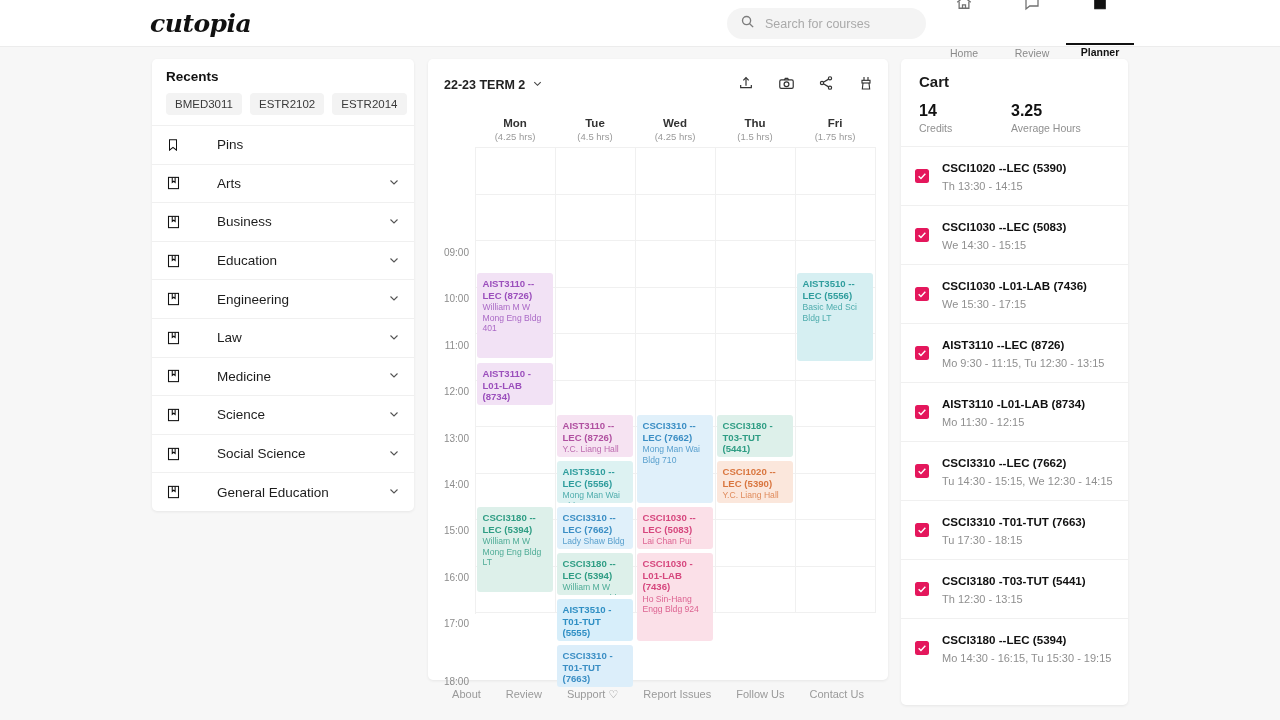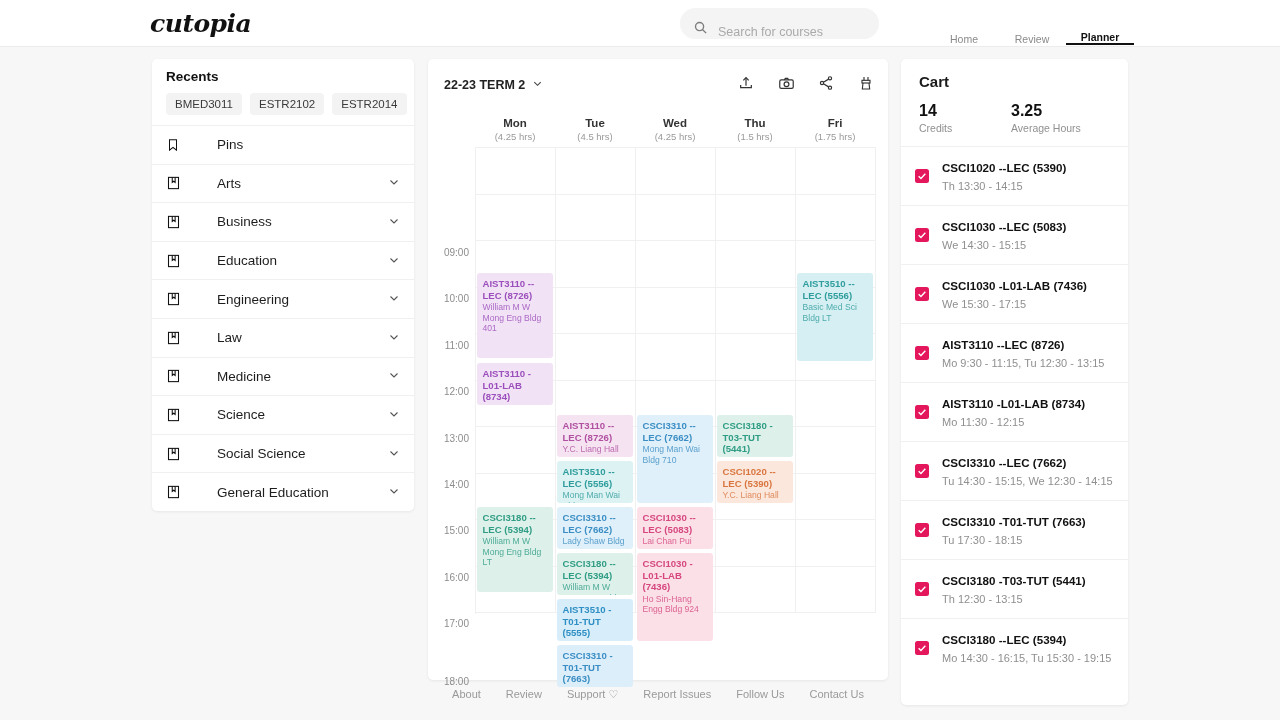--- a/index.html
+++ b/index.html
@@ -21,39 +21,39 @@
   .logo {
     position: absolute; left: 150px; top: 9px;
     font-family: "DejaVu Serif", serif;
     font-style: italic;
     font-size: 25px;
     font-weight: 700;
     color: #111;
     letter-spacing: -0.5px;
   }
   .header-search {
-    position: absolute; left: 680px; top: 8px;
+    position: absolute; left: 727px; top: 8px;
     width: 199px; height: 31px;
     background: #f4f4f4;
     border-radius: 16px;
-    display: flex; align-items: flex-end;
+    display: flex; align-items: center;
   }
   .header-search .mag { margin-left: 13px; display: block; }
   .header-search input {
     border: none; outline: none; background: transparent;
     font-family: "Liberation Sans", sans-serif;
     font-size: 12.5px; color: #444;
     margin-left: 10px; width: 140px;
   }
   .header-search input::placeholder { color: #aaa; }
 
   .navitems { position: absolute; left: 930px; top: 3px; display: flex; }
   .navitem {
     width: 68px; height: 42px;
-    display: flex; flex-direction: column; align-items: center; justify-content: flex-end;
+    display: flex; flex-direction: column; align-items: center; justify-content: center;
     padding-top: 4px;
     cursor: pointer;
     gap: 28px;
   }
   .navitem .nlabel { font-size: 10.5px; color: #8a8a8a; margin-top: 3px; }
   .navitem.active .nlabel { color: #111; font-weight: 700; }
   .navitem.active { border-bottom: 2.5px solid #111; }
 
   
   .sidebar {

